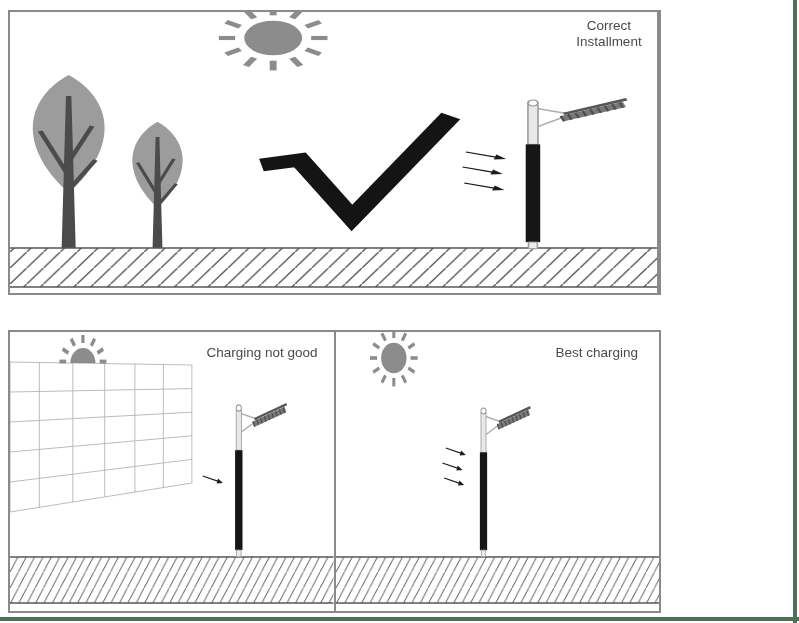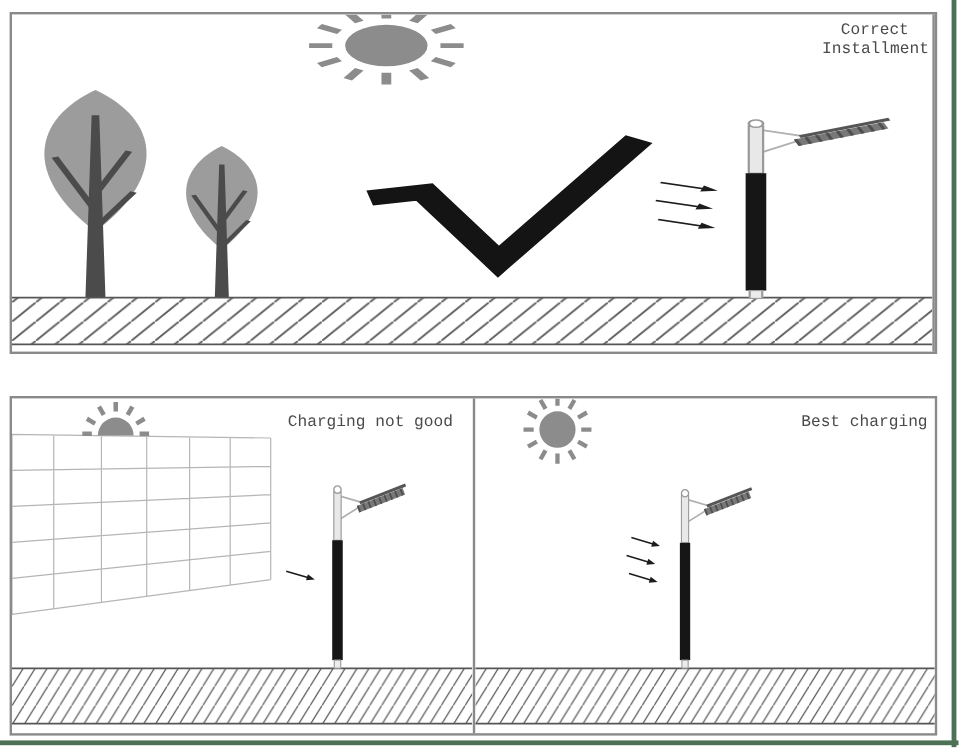--- a/index.html
+++ b/index.html
@@ -11,39 +11,39 @@
   }
   html,body{margin:0;padding:0;background:#fff;}
   #stage{
     position:relative; width:799px; height:623px; background:#fff; overflow:hidden;
     font-family:"Liberation Sans", sans-serif;
   }
   .frame-stripe{position:absolute; background:var(--frame);}
   #frame-right{top:0; right:2px; width:4px; height:100%;}
   #frame-bottom{left:0; bottom:2px; width:100%; height:4px;}
   .row{
-    position:absolute; left:8px; width:773px; box-sizing:border-box;
-    border:2px solid var(--border); display:flex; background:#fff;font-family:Liberation Mono, monospace;
+    position:absolute; left:8px; width:653px; box-sizing:border-box;
+    border:2px solid var(--border); display:flex; background:#fff;
   }
   #row-top{top:10px; height:285px;}
   #row-bottom{top:330px; height:283px;}
   .panel{flex:1 1 0; position:relative; overflow:hidden;}
   .panel.left{border-right:2px solid var(--border);}
   .panel-svg{position:absolute; left:0; top:0; width:100%; height:100%; display:block;}
   .plabel{
     position:absolute; color:var(--label_text); font-size:13.5px; line-height:1.2;
     white-space:normal;
     text-align:right;
   }
   .plabel.two-line{width:88px; text-align:center;}
   .plabel.one-line{white-space:nowrap;}
   #label-tl{right:4px; top:6px;}
   #label-tr{right:9px; top:6px;}
   #label-bl{right:16px; top:13px;}
-  #label-br{right:6px; top:13px;}
+  #label-br{right:21px; top:13px;}
   
   .sun-core{fill:var(--sun);}
   .sun-ray{stroke:var(--sun); stroke-width:3.8; fill:none;}
   .tree-canopy{fill:var(--tree_canopy);}
   .tree-trunk{fill:var(--tree_trunk);}
   .tree-branch{stroke:var(--tree_trunk); stroke-width:3; fill:none;}
   .shadow-poly{fill:var(--shadow);}
   .mark-stroke{stroke:var(--mark); stroke-width:13; fill:none; stroke-linejoin:miter;}
   .mark-fill{fill:var(--mark);}
   .hatch-rect{fill:url(#hatchPat);}

